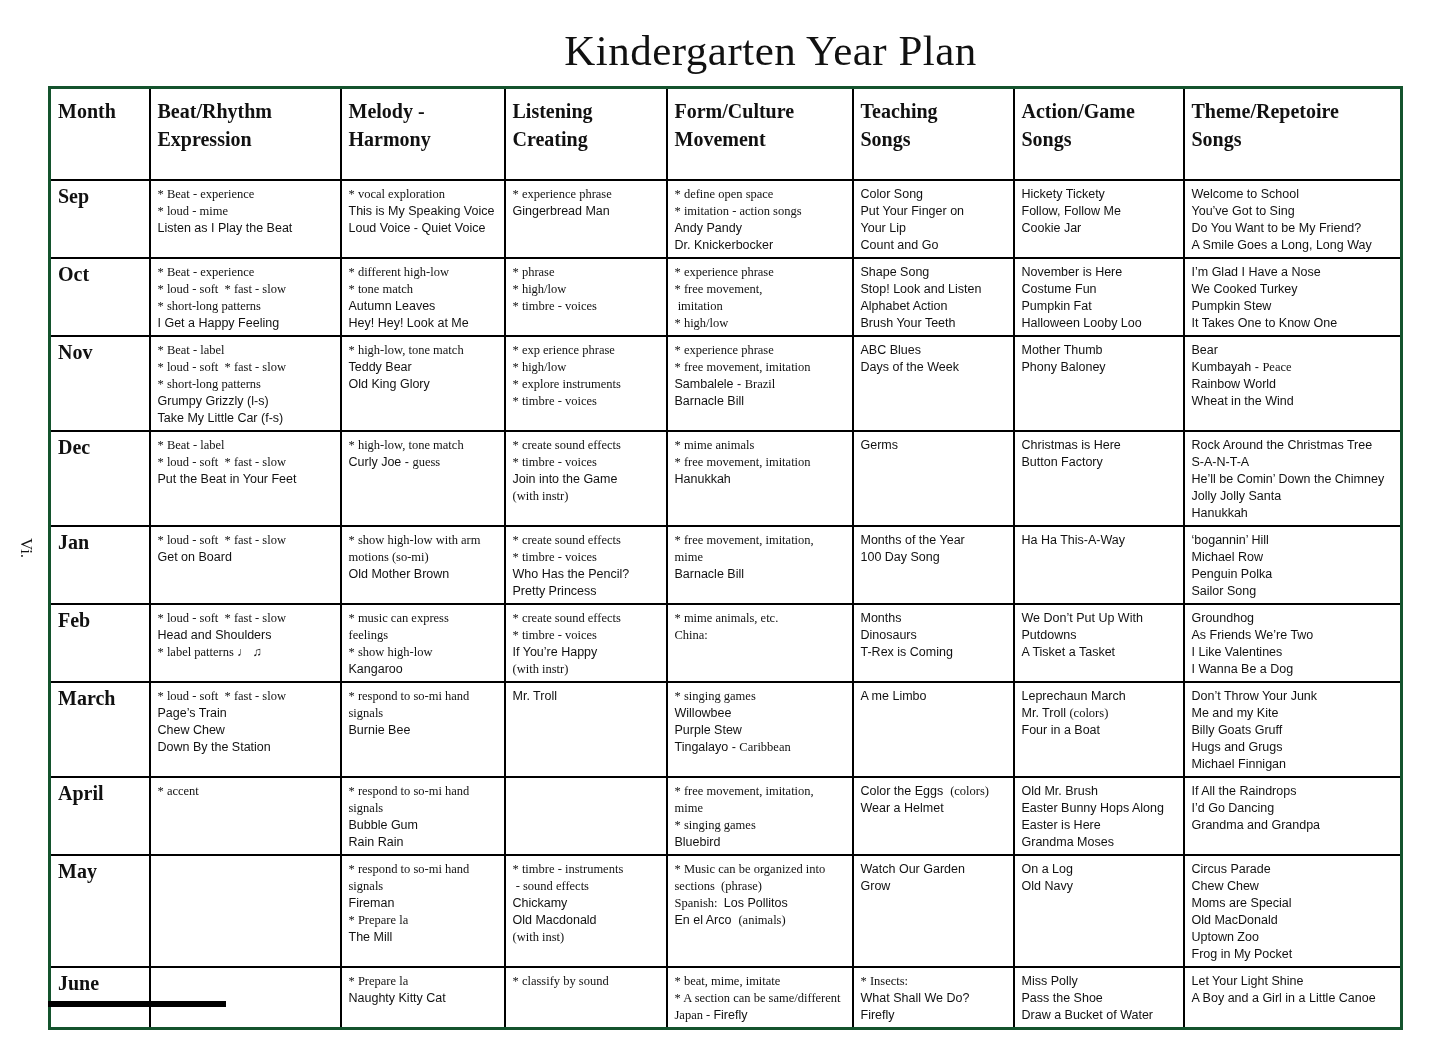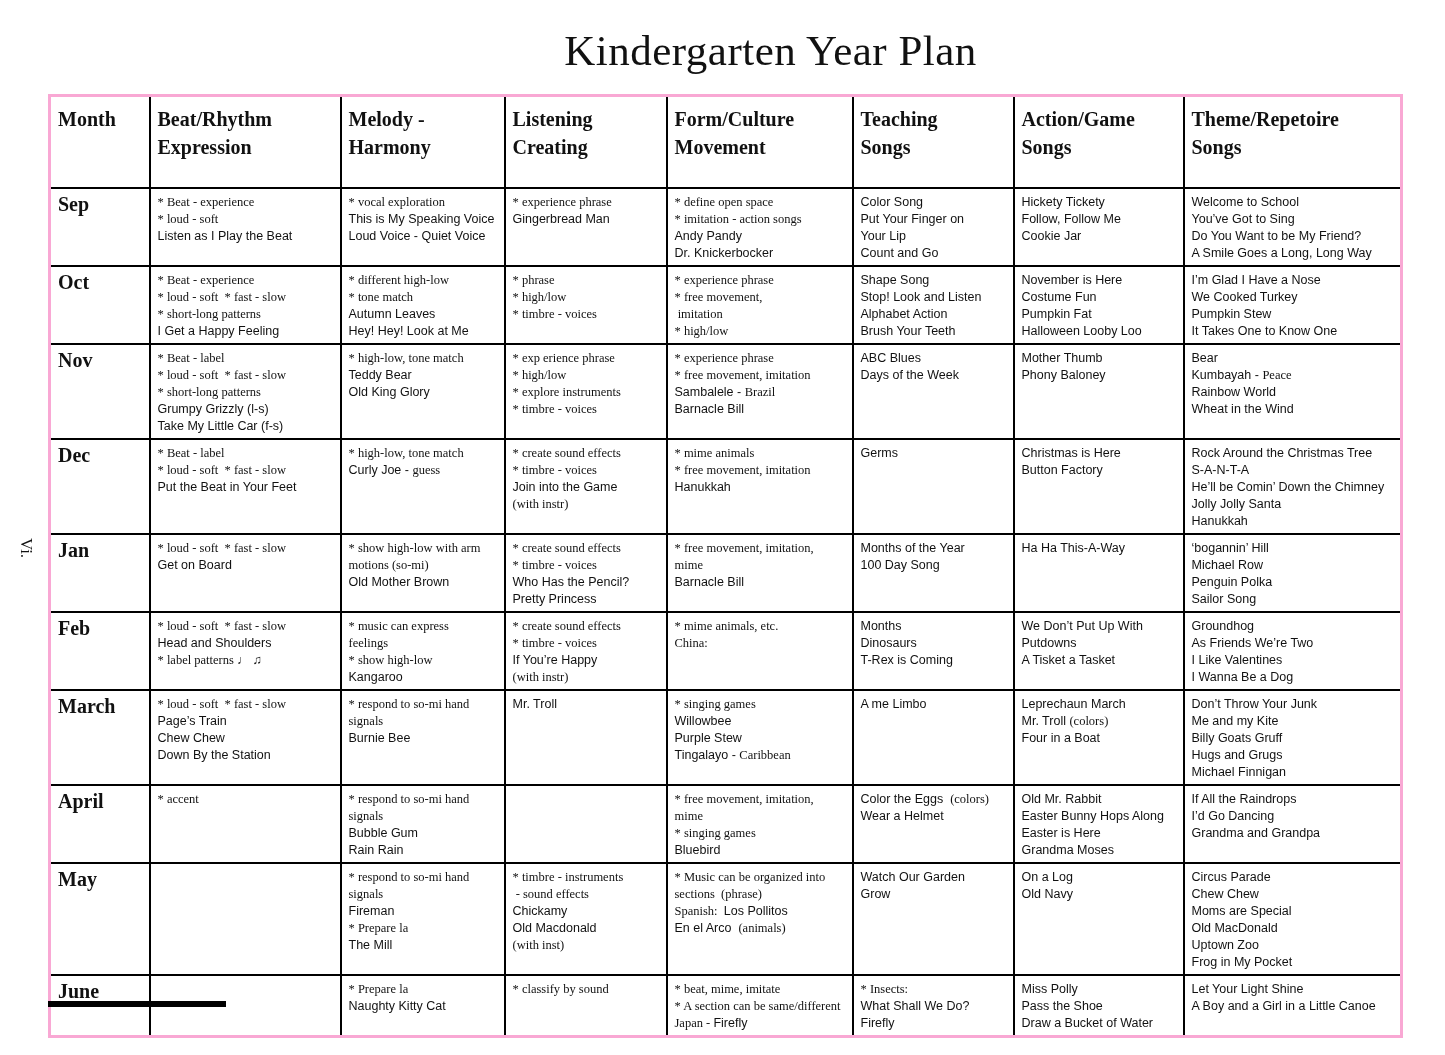--- a/index.html
+++ b/index.html
@@ -9,22 +9,22 @@
   }
   .page-title{
     position:absolute;top:26px;left:0;width:100%;text-align:center;
     font-size:43px;letter-spacing:0.5px;font-weight:400;padding-left:48px;
   }
   .side-label{
     position:absolute;left:16px;top:538px;font-size:17px;
     transform:rotate(90deg);transform-origin:center;
   }
   table.plan{
-    position:absolute;left:48px;top:94px;width:1352px;
-    border-collapse:collapse;table-layout:fixed;border:3px solid #f9a8d4;
+    position:absolute;left:48px;top:86px;width:1352px;
+    border-collapse:collapse;table-layout:fixed;border:3px solid #14532d;
   }
   .plan th,.plan td{
     border:2px solid #000;vertical-align:top;text-align:left;
     padding:4px 7px;overflow:hidden;
   }
   .plan thead th{font-size:20px;font-weight:bold;line-height:1.4;padding-top:8px;}
   .plan .month{font-size:20px;font-weight:bold;font-family:Liberation Serif, serif;}
   .line{line-height:16px;white-space:pre-wrap;}
   .f-r{font-family:"Liberation Serif",serif;font-size:12.5px;}
   .f-s{font-family:"Liberation Sans",sans-serif;font-size:12.5px;}
@@ -91,21 +91,21 @@
           <div>Theme/Repetoire</div>
           <div>Songs</div>
         </th>
       </tr>
     </thead>
   <tbody>
       <tr>
         <th class="month">Sep</th>
         <td>
           <div class="line"><span class="f-r">* Beat - experience</span></div>
-          <div class="line"><span class="f-r">* loud - soft</span></div>
+          <div class="line"><span class="f-r">* loud - mime</span></div>
           <div class="line"><span class="f-s">Listen as I Play the Beat</span></div>
         </td>
         <td>
           <div class="line"><span class="f-r">* vocal exploration</span></div>
           <div class="line"><span class="f-s">This is My Speaking Voice</span></div>
           <div class="line"><span class="f-s">Loud Voice - Quiet Voice</span></div>
         </td>
         <td>
           <div class="line"><span class="f-r">* experience phrase</span></div>
           <div class="line"><span class="f-s">Gingerbread Man</span></div>
@@ -386,21 +386,21 @@
           <div class="line"><span class="f-r">* free movement, imitation,</span></div>
           <div class="line"><span class="f-r">mime</span></div>
           <div class="line"><span class="f-r">* singing games</span></div>
           <div class="line"><span class="f-s">Bluebird</span></div>
         </td>
         <td>
           <div class="line"><span class="f-s">Color the Eggs  </span><span class="f-r">(colors)</span></div>
           <div class="line"><span class="f-s">Wear a Helmet</span></div>
         </td>
         <td>
-          <div class="line"><span class="f-s">Old Mr. Rabbit</span></div>
+          <div class="line"><span class="f-s">Old Mr. Brush</span></div>
           <div class="line"><span class="f-s">Easter Bunny Hops Along</span></div>
           <div class="line"><span class="f-s">Easter is Here</span></div>
           <div class="line"><span class="f-s">Grandma Moses</span></div>
         </td>
         <td>
           <div class="line"><span class="f-s">If All the Raindrops</span></div>
           <div class="line"><span class="f-s">I’d Go Dancing</span></div>
           <div class="line"><span class="f-s">Grandma and Grandpa</span></div>
         </td>
       </tr>

